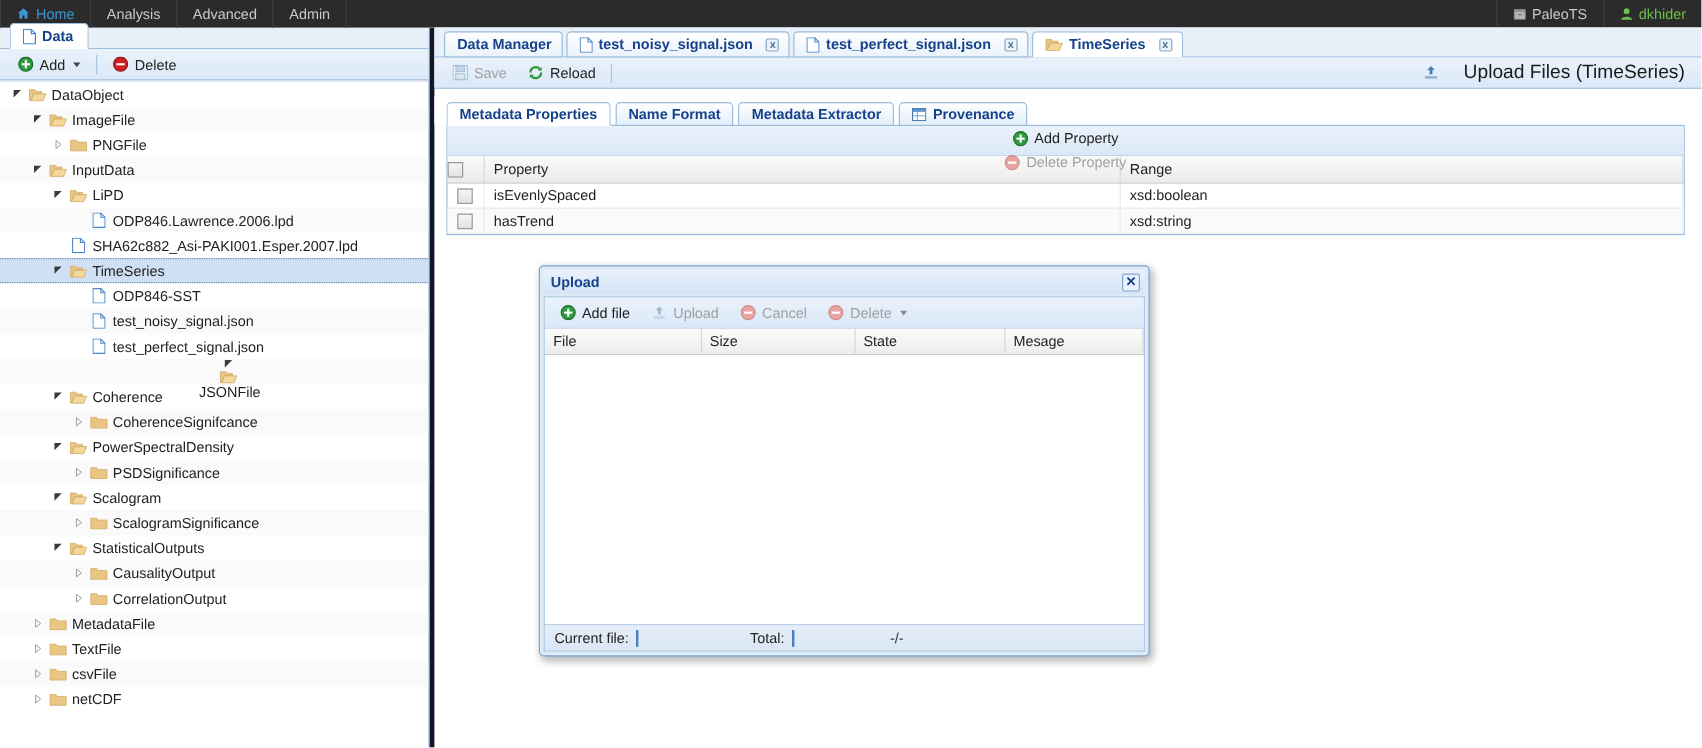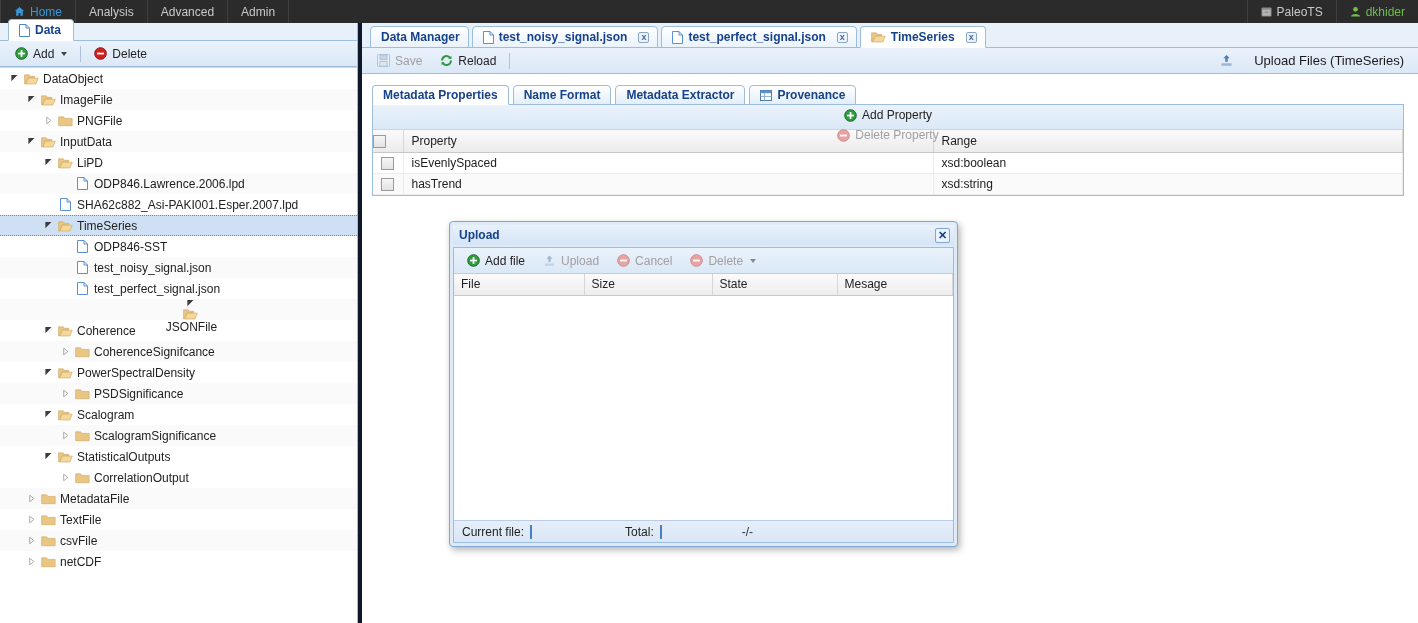--- a/index.html
+++ b/index.html
@@ -150,21 +150,21 @@
   .mp-toolbar {
     height: 26px;
     display: flex; align-items: center;
     padding: 0 6px;
     background: linear-gradient(to bottom, #eaf2fb, #dbe8f7);
     border-bottom: 1px solid #9dbddc;
   }
   .upload-link {
     margin-left: auto;
     display: flex; align-items: center; gap: 21px;
-    font-size: 13px; color: #1a1a1a; cursor: pointer;
+    font-size: 16px; color: #1a1a1a; cursor: pointer;
     padding-right: 8px; white-space: nowrap;
   }
 
   .subtab-strip {
     height: 24px;
     display: flex; align-items: flex-end;
     padding: 6px 0 0 10px;
     background: #fff;
     margin-top: 6px;
   }
@@ -607,20 +607,33 @@
             </svg>
           </span>
           <span class="node-ico">
             <svg width="15" height="12" viewBox="0 0 16 13">
               <path d="M0.5 2 H5.5 L7 3.6 H11.5 V5.3 H4.2 L1.6 11.8 H0.5 Z" fill="#e9c688" stroke="#d0a95f" stroke-width="0.7"></path>
               <path d="M4.4 5.6 H15.3 L12.8 11.9 H1.9 Z" fill="#f3d79b" stroke="#d0a95f" stroke-width="0.7"></path>
             </svg>
           </span>
           <span class="node-label">StatisticalOutputs</span>
         </div>
+        <div class="tree-row odd" style="padding-left: 57px;">
+          <span class="twisty">
+            <svg width="9" height="9" viewBox="0 0 10 10">
+              <path d="M3 1.3 L7.6 5 L3 8.7 Z" fill="none" stroke="#9a9a9a" stroke-width="0.9"></path>
+            </svg>
+          </span>
+          <span class="node-ico">
+            <svg width="15" height="12" viewBox="0 0 16 13">
+              <path d="M0.6 2 H6 L7.4 3.7 H15.2 V11.6 H0.6 Z" fill="#eac685" stroke="#d0a95f" stroke-width="0.7"></path>
+            </svg>
+          </span>
+          <span class="node-label">CausalityOutput</span>
+        </div>
         <div class="tree-row" style="padding-left: 57px;">
           <span class="twisty">
             <svg width="9" height="9" viewBox="0 0 10 10">
               <path d="M3 1.3 L7.6 5 L3 8.7 Z" fill="none" stroke="#9a9a9a" stroke-width="0.9"></path>
             </svg>
           </span>
           <span class="node-ico">
             <svg width="15" height="12" viewBox="0 0 16 13">
               <path d="M0.6 2 H6 L7.4 3.7 H15.2 V11.6 H0.6 Z" fill="#eac685" stroke="#d0a95f" stroke-width="0.7"></path>
             </svg>

